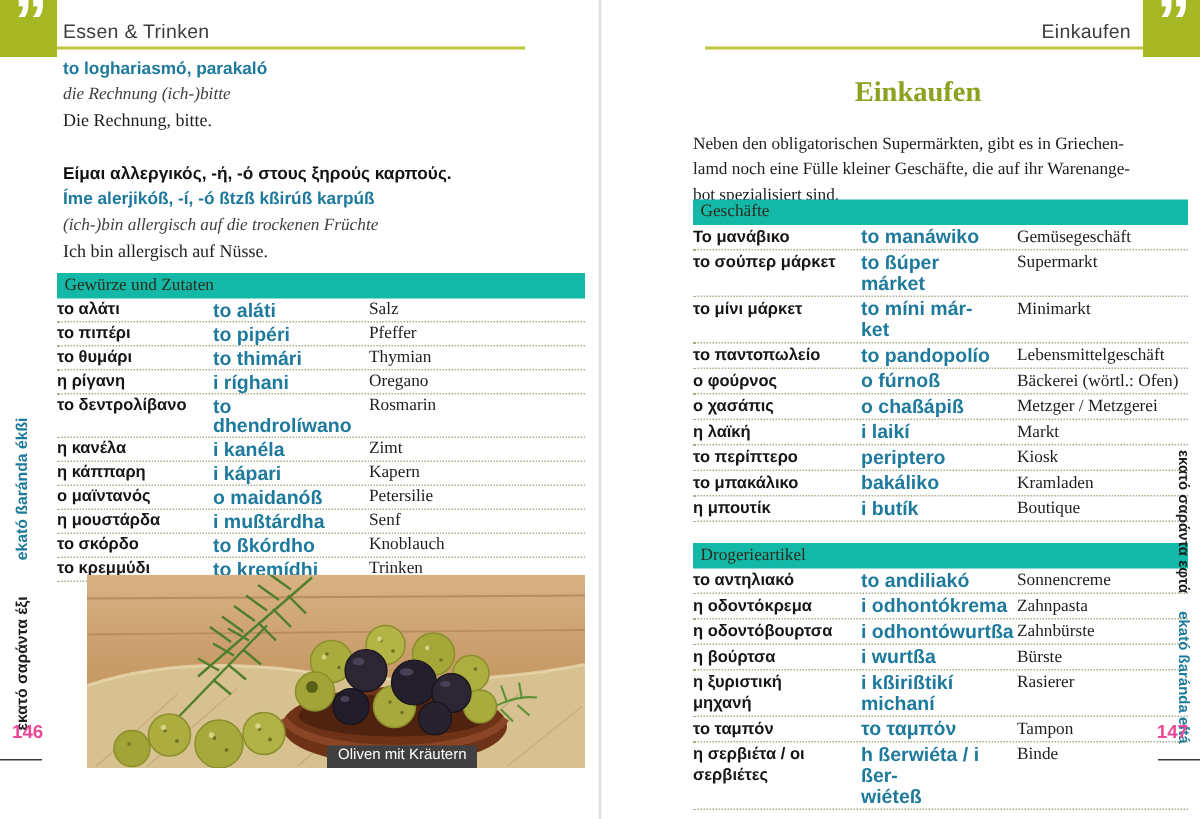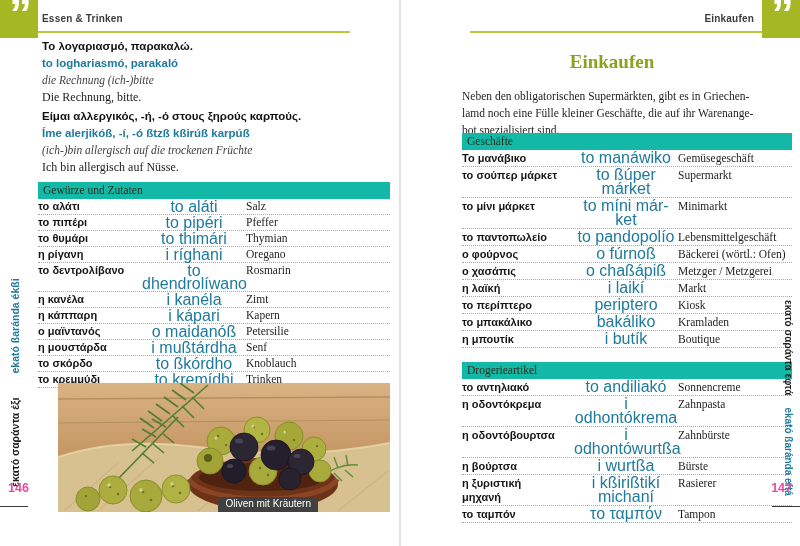--- a/index.html
+++ b/index.html
@@ -11,21 +11,21 @@
   .gutter{position:absolute;left:399px;top:0;width:2px;height:546px;
           background:linear-gradient(to right,#f0f0ee,#d5d5d2,#f0f0ee);}
 
   
   .corner{position:absolute;top:0;width:38px;height:38px;background:#a5b723;overflow:hidden;}
   .corner.cl{left:0;} .corner.cr{right:0;}
   .quote-glyph{display:block;color:#fff;font-weight:bold;font-size:46px;line-height:56px;
                text-align:center;letter-spacing:-3px;margin-top:-14px;}
 
   
-  .page-header{position:absolute;top:13px;font-size:10px;font-weight:700;color:#3c3c3c;letter-spacing:.2px;}
+  .page-header{position:absolute;top:13px;font-size:13px;font-weight:400;color:#3c3c3c;letter-spacing:.2px;}
   .page.left .page-header{left:42px;}
   .page.right .page-header{right:46px;text-align:right;}
   .header-rule{position:absolute;top:31px;height:2px;background:#bcc83e;}
   .page.left .header-rule{left:38px;width:312px;}
   .page.right .header-rule{left:70px;width:292px;}
 
   
   .phrase{position:absolute;left:42px;width:348px;line-height:17px;}
   .phrase .gr-line{font-weight:700;color:#121212;font-size:11.5px;}
   .phrase .tr-line{font-weight:700;color:#1e7a9c;font-size:11.5px;}
@@ -33,21 +33,21 @@
   .phrase .de-line{font-family:"Liberation Serif",serif;color:#1d1d1d;font-size:12px;}
   .p1{top:38px;} .p2{top:108px;}
 
   
   .vtable{position:absolute;}
   .band{background:#14b8a6;height:17px;line-height:17px;padding-left:5px;
         font-family:"Liberation Serif",serif;font-size:11.5px;color:#2c2c1e;}
   .vrow{display:flex;align-items:flex-start;border-bottom:1px dotted #a8ad8a;padding:1px 0;}
   .c{white-space:pre-line;}
   .c1{font-weight:700;color:#151515;font-size:11px;}
-  .c2{font-weight:400;color:#1e7a9c;font-size:16px;text-align:center;}
+  .c2{font-weight:700;color:#1e7a9c;font-size:13px;}
   .c3{font-family:"Liberation Serif",serif;font-size:11.5px;color:#1d1d1d;}
   .t-left{left:38px;width:352px;}
   .t-left .c{line-height:13px;}
   .t-left .c1{width:104px;} .t-left .c2{width:104px;} .t-left .c3{flex:1;}
   .t-gewuerze{top:182px;}
   .t-right{left:62px;width:330px;}
   .t-right .c{line-height:14px;}
   .t-right .c1{width:112px;} .t-right .c2{width:104px;} .t-right .c3{flex:1;}
   .t-geschaefte{top:133px;}
   .t-drogerie{top:362px;}
@@ -84,21 +84,20 @@
 <div>
 
   <section class="page left">
     <div class="corner cl">
       <span class="quote-glyph">”</span>
     </div>
     <div class="page-header">Essen &amp; Trinken</div>
     <div class="header-rule"></div>
 
     <div class="phrase p1">
-      <div class="gr-line">Το λογαριασμό, παρακαλώ.</div>
       <div class="tr-line">to loghariasmó, parakaló</div>
       <div class="lit-line">die Rechnung (ich-)bitte</div>
       <div class="de-line">Die Rechnung, bitte.</div>
     </div>
 
     <div class="phrase p2">
       <div class="gr-line">Είμαι αλλεργικός, -ή, -ό στους ξηρούς καρπούς.</div>
       <div class="tr-line">Íme alerjikóß, -í, -ó ßtzß kßirúß karpúß</div>
       <div class="lit-line">(ich-)bin allergisch auf die trockenen Früchte</div>
       <div class="de-line">Ich bin allergisch auf Nüsse.</div>
@@ -408,20 +407,27 @@
           <div class="c c2">i kßirißtikí michaní</div>
           <div class="c c3">Rasierer</div>
         </div>
 
         <div class="vrow">
           <div class="c c1">το ταμπόν</div>
           <div class="c c2">το ταμπόν</div>
           <div class="c c3">Tampon</div>
         </div>
 
+        <div class="vrow">
+          <div class="c c1">η σερβιέτα / οι
+σερβιέτες</div>
+          <div class="c c2">h ßerwiéta / i ßer-
+wiéteß</div>
+          <div class="c c3">Binde</div>
+        </div>
       </div>
 
     <div class="margin-rot margin-right">
       <span class="mg-gr">εκατό σαράντα εφτά</span>
       <span class="mg-tr">ekató ßaránda eftá</span>
     </div>
     <div class="pagenum-rule"></div>
     <div class="pagenum">147</div>
   </section>
 

